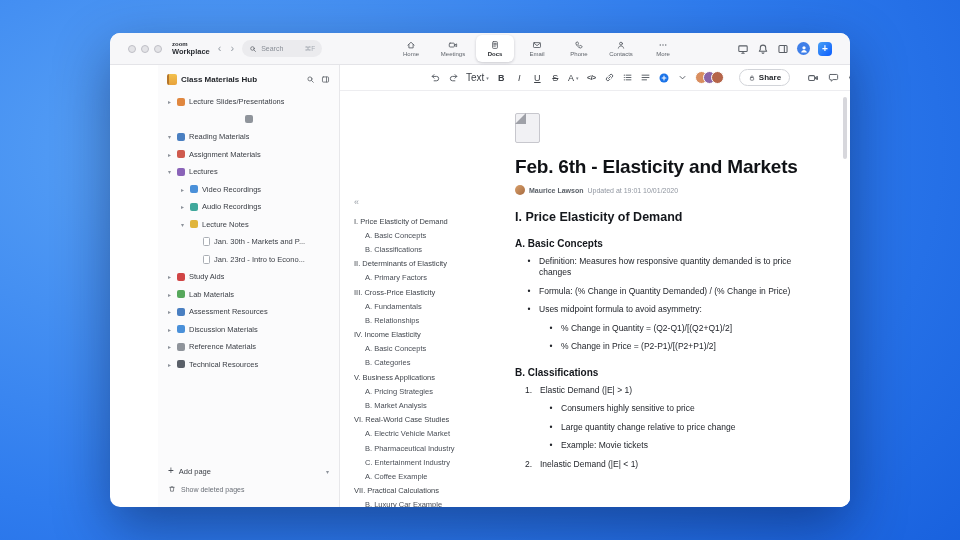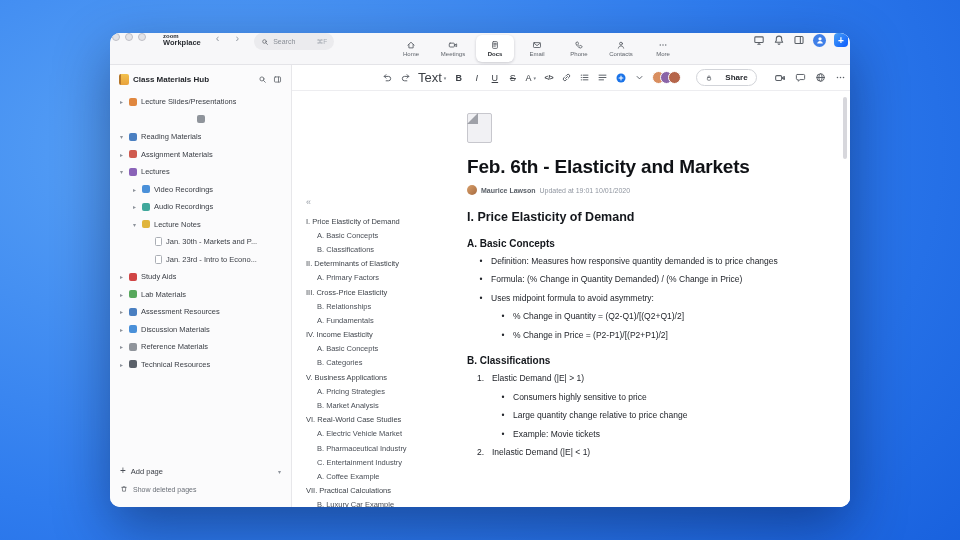--- a/index.html
+++ b/index.html
@@ -6,21 +6,21 @@
     font-family:"Liberation Sans","DejaVu Sans",sans-serif;
     background:radial-gradient(130% 150% at 20% 28%, #5aa3f6 0%, #2f7cee 45%, #0a50d4 100%);}
   *{box-sizing:border-box;cursor:default;-webkit-user-select:none;user-select:none;}
   .ic{display:inline-flex;line-height:0;flex:none;}
 
   .window{position:absolute;left:110px;top:33px;width:740px;height:474px;background:#fff;
     border-radius:10px;box-shadow:0 20px 55px rgba(2,15,60,.45);overflow:hidden;display:flex;flex-direction:column;}
 
   
   .titlebar{height:32px;flex:none;background:#f7f7f9;border-bottom:1px solid #e4e4e8;
-    display:flex;align-items:flex-start;padding:0 2px;gap:14px;position:relative;}
+    display:flex;align-items:center;padding:0 18px;gap:7px;position:relative;}
   .lights{display:flex;gap:5px;flex:none;}
   .light{width:8px;height:8px;border-radius:50%;background:#e3e3e7;border:1px solid #bfbfc6;}
   .logo{display:flex;flex-direction:column;line-height:1.05;margin-left:3px;flex:none;}
   .logo .z{font-size:6px;font-weight:700;color:#2a2d33;}
   .logo .w{font-size:7.5px;font-weight:700;color:#2a2d33;}
   .navarrow{color:#9aa0a8;font-size:11px;line-height:1;padding:0 1px;}
   .searchpill{display:flex;align-items:center;gap:4px;background:#ebebee;border-radius:9px;height:17px;padding:0 7px;width:80px;flex:none;}
   .searchpill .ph{font-size:7px;color:#8a8f97;flex:1;}
   .searchpill .sc{font-size:6.5px;color:#a6abb3;}
   .tabs{position:absolute;left:282px;top:2px;display:flex;gap:4px;}
@@ -28,21 +28,21 @@
   .tab-lb{font-size:6px;color:#5f646b;white-space:nowrap;}
   .tab.active{background:#fff;box-shadow:0 1px 3px rgba(20,20,40,.2);}
   .tab.active .tab-lb{color:#1f2328;font-weight:700;}
   .tb-right{margin-left:auto;display:flex;align-items:center;gap:8px;}
   .avatar-sm{width:13px;height:13px;border-radius:50%;background:#3f7fe8;display:flex;align-items:center;justify-content:center;overflow:hidden;}
   .plus-tile{width:14px;height:14px;border-radius:4px;background:linear-gradient(135deg,#49a0f4,#0b5cff);
     color:#fff;font-size:10px;font-weight:700;display:flex;align-items:center;justify-content:center;}
 
   
   .app-body{flex:1;display:flex;min-height:0;}
-  .sidebar{width:182px;flex:none;background:#fbfbfc;border-right:1px solid #e7e7ea;display:flex;flex-direction:column;}
+  .sidebar{width:182px;flex:none;background:#fbfbfc;border-right:1px solid #e7e7ea;display:flex;flex-direction:column;margin-left:48px;}
   .sidebar-header{display:flex;align-items:center;gap:4px;padding:9px 9px 6px;}
   .nb-icon{width:10px;height:11px;border-radius:2px;background:linear-gradient(#f2c14e,#e8a23c);border-left:2.5px solid #b5762a;}
   .sb-title{font-size:8px;font-weight:700;color:#23262b;flex:1;white-space:nowrap;}
   .sb-hicons{display:flex;gap:6px;align-items:center;}
   .tree{flex:1;overflow:hidden;padding-top:2px;}
   .tree-row{height:17.5px;display:flex;align-items:center;gap:4px;margin:0 4px;padding-right:4px;border-radius:5px;
     color:#3a3e45;font-size:7.5px;white-space:nowrap;}
   .tree-row .lbl{overflow:hidden;text-overflow:ellipsis;}
   .tree-row.selected{background:#e9edf6;}
   .chev{width:7px;text-align:center;color:#8e939b;font-size:6px;flex:none;}
@@ -58,27 +58,27 @@
   .main{flex:1;display:flex;flex-direction:column;background:#fff;min-width:0;}
 
   
   .toolbar{height:26px;flex:none;display:flex;align-items:center;padding:0 12px 0 90px;gap:7px;
     font-size:9px;color:#3c4046;border-bottom:1px solid #ededf0;}
   .tbtn{display:flex;align-items:center;justify-content:center;height:16px;min-width:11px;border-radius:3px;flex:none;white-space:nowrap;}
   .tbtn.b{font-weight:700;}
   .tbtn.i{font-style:italic;}
   .tbtn.u{text-decoration:underline;}
   .tbtn.s{text-decoration:line-through;}
-  .tbtn .lab{font-size:13px;}
+  .tbtn .lab{font-size:10px;}
   .tbtn .code{font-size:7px;font-weight:700;letter-spacing:-.5px;}
   .dd{font-size:5px;color:#7b8087;margin-left:2px;}
   .avgroup{display:flex;margin-left:auto;align-items:center;}
   .av{width:13px;height:13px;border-radius:50%;border:1.5px solid #fff;margin-left:-5px;}
   .av:first-child{margin-left:0;}
-  .sharebtn{display:flex;align-items:center;gap:12px;border:1px solid #d2d4d9;border-radius:10px;height:17px;
+  .sharebtn{display:flex;align-items:center;gap:3px;border:1px solid #d2d4d9;border-radius:10px;height:17px;
     padding:0 8px;font-size:8px;color:#26292e;font-weight:600;margin-left:8px;flex:none;}
   .tb-icons-right{display:flex;align-items:center;gap:9px;margin-left:10px;flex:none;}
 
   
   .docarea{flex:1;position:relative;background:#fff;overflow:hidden;}
   .toc{position:absolute;left:14px;top:106px;width:152px;}
   .toc-collapse{color:#9aa0a8;font-size:9px;margin-bottom:7px;}
   .toc-item{font-size:7.5px;color:#3f444b;padding:2.6px 0;white-space:nowrap;overflow:hidden;text-overflow:ellipsis;}
   .toc-item.l1{padding-left:11px;color:#4a4f57;}
   .content{position:absolute;left:175px;top:0;right:26px;padding-top:22px;}
@@ -467,22 +467,22 @@
       <div class="docarea">
         <div class="toc">
           <div class="toc-collapse">«</div>
           <div id="toc-items">
               <div class="toc-item">I. Price Elasticity of Demand</div>
               <div class="toc-item l1">A. Basic Concepts</div>
               <div class="toc-item l1">B. Classifications</div>
               <div class="toc-item">II. Determinants of Elasticity</div>
               <div class="toc-item l1">A. Primary Factors</div>
               <div class="toc-item">III. Cross-Price Elasticity</div>
+              <div class="toc-item l1">A. Fundamentals</div>
               <div class="toc-item l1">B. Relationships</div>
-              <div class="toc-item l1">A. Fundamentals</div>
               <div class="toc-item">IV. Income Elasticity</div>
               <div class="toc-item l1">A. Basic Concepts</div>
               <div class="toc-item l1">B. Categories</div>
               <div class="toc-item">V. Business Applications</div>
               <div class="toc-item l1">A. Pricing Strategies</div>
               <div class="toc-item l1">B. Market Analysis</div>
               <div class="toc-item">VI. Real-World Case Studies</div>
               <div class="toc-item l1">A. Electric Vehicle Market</div>
               <div class="toc-item l1">B. Pharmaceutical Industry</div>
               <div class="toc-item l1">C. Entertainment Industry</div>

